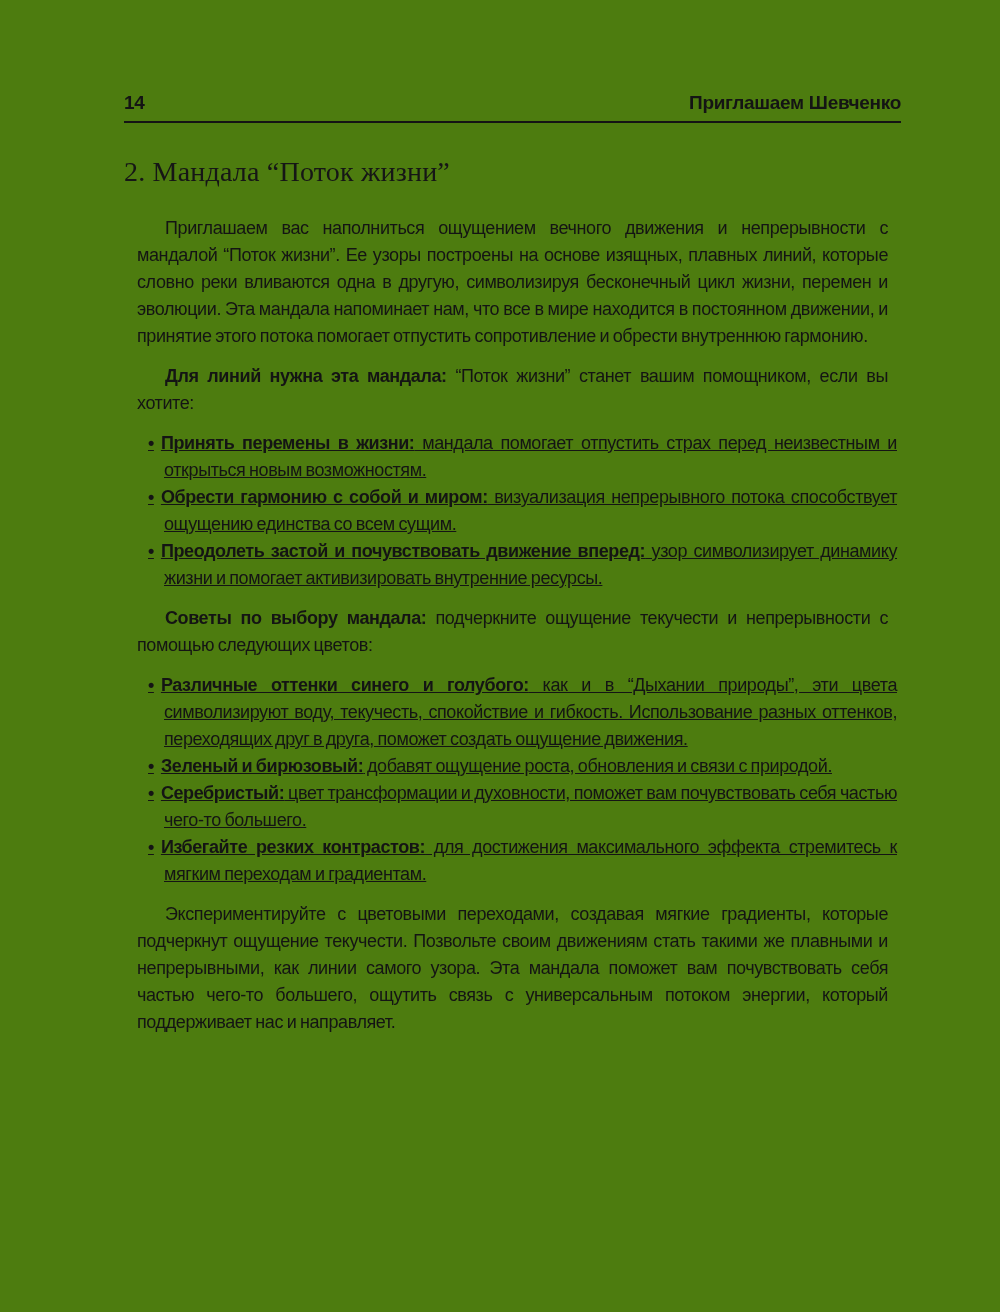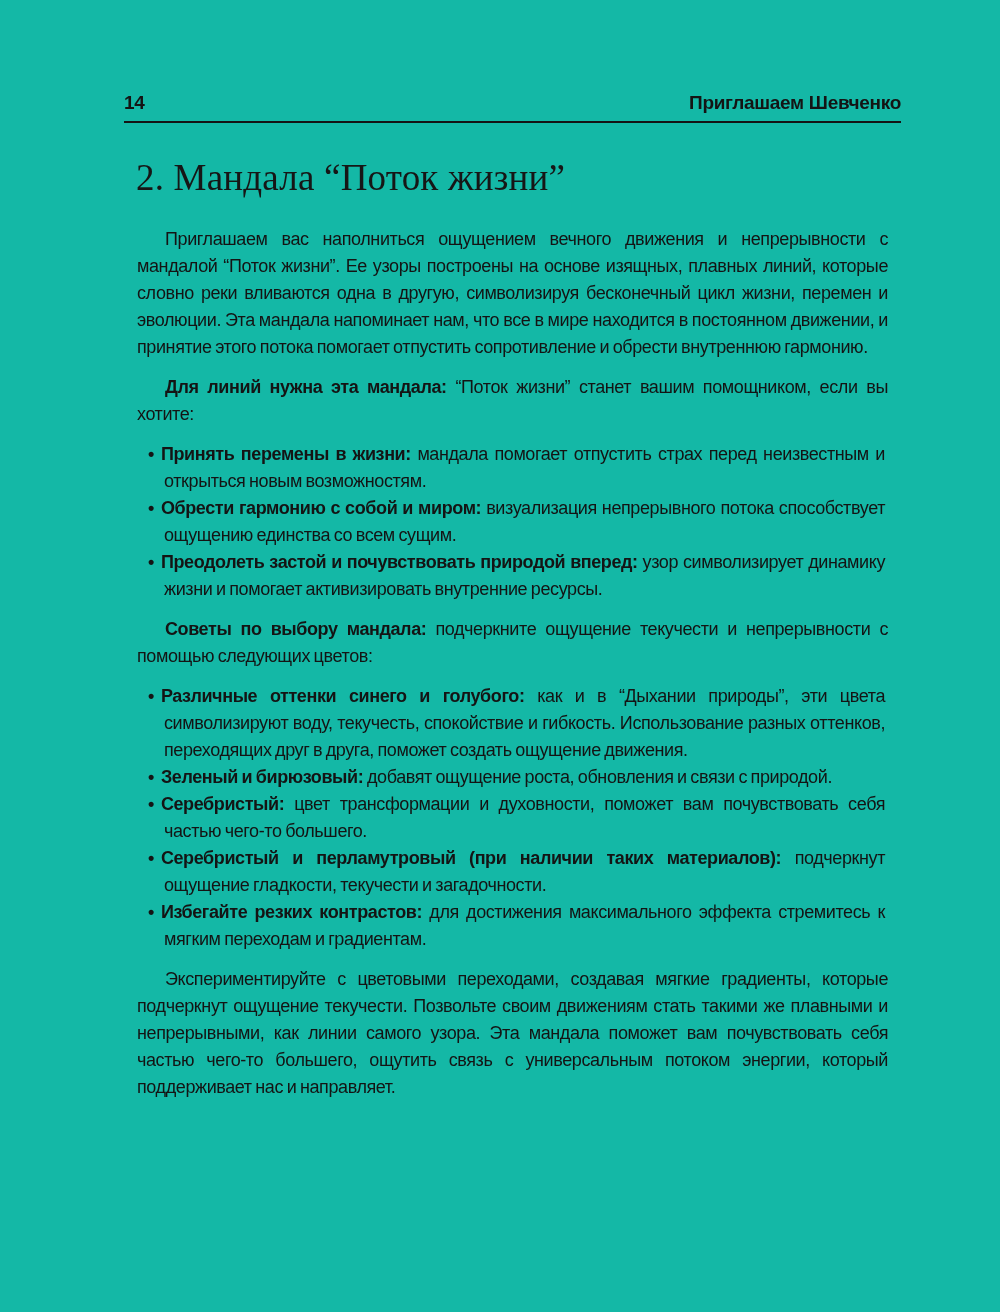--- a/index.html
+++ b/index.html
@@ -8,60 +8,61 @@
     width: 1000px;
     height: 1312px;
     background: #ffffff;
     overflow: hidden;
   }
   .page {
     box-sizing: border-box;
     width: 1000px;
     height: 1312px;
     padding: 92px 99px 40px 124px;
-    background: #14b8a6;
+    background: #4d7c0f;
     color: #141414;
     font-family: "Liberation Sans", sans-serif;
   }
   .page-header {
     display: flex;
     justify-content: space-between;
     align-items: flex-end;
     border-bottom: 2.5px solid #141414;
     padding-bottom: 7px;
     font-size: 19px;
     font-weight: bold;
     letter-spacing: -0.3px;
   }
   .chapter-title {
     font-family: "Liberation Serif", "DejaVu Serif", serif;
     font-weight: 500;
-    font-size: 37px;
+    font-size: 28px;
     letter-spacing: 0.2px;
-    margin: 33px 0 27px 12px;
+    margin: 33px 0 27px 0;
     color: #161616;
   }
   .body-text {
     font-size: 18px;
     line-height: 27px;
     letter-spacing: -0.4px;
     word-spacing: -1px;
     text-align: justify;
   }
   .para {
     margin: 13px;
     text-indent: 28px;
   }
   .para b, .bullet-item b {
     font-weight: bold;
   }
   ul.bullets {
     list-style: none;
-    margin: 0 16px 0 24px;
+    margin: 0 4px 0 24px;
     padding: 0;
+    text-decoration: underline;
   }
   .bullet-item {
     margin: 0;
     padding-left: 16px;
     text-indent: -16px;
     text-align: justify;
   }
   .marker {
     font-weight: bold;
     margin-right: 7px;
@@ -81,29 +82,28 @@
 
   <div class="body-text">
 
     <p class="para">Приглашаем вас наполниться ощущением вечного движения и непрерывности с мандалой “Поток жизни”. Ее узоры построены на основе изящных, плавных линий, которые словно реки вливаются одна в другую, символизируя бесконечный цикл жизни, перемен и эволюции. Эта мандала напоминает нам, что все в мире находится в постоянном движении, и принятие этого потока помогает отпустить сопротивление и обрести внутреннюю гармонию.</p>
 
     <p class="para"><b>Для линий нужна эта мандала:</b><span> “Поток жизни” станет вашим помощником, если вы хотите:</span></p>
 
     <ul class="bullets">
       <li class="bullet-item"><span class="marker">•</span><b>Принять перемены в жизни:</b><span> мандала помогает отпустить страх перед неизвестным и открыться новым возможностям.</span></li>
       <li class="bullet-item"><span class="marker">•</span><b>Обрести гармонию с собой и миром:</b><span> визуализация непрерывного потока способствует ощущению единства со всем сущим.</span></li>
-      <li class="bullet-item"><span class="marker">•</span><b>Преодолеть застой и почувствовать природой вперед:</b><span> узор символизирует динамику жизни и помогает активизировать внутренние ресурсы.</span></li>
+      <li class="bullet-item"><span class="marker">•</span><b>Преодолеть застой и почувствовать движение вперед:</b><span> узор символизирует динамику жизни и помогает активизировать внутренние ресурсы.</span></li>
     </ul>
 
     <p class="para"><b>Советы по выбору мандала:</b><span> подчеркните ощущение текучести и непрерывности с помощью следующих цветов:</span></p>
 
     <ul class="bullets">
       <li class="bullet-item"><span class="marker">•</span><b>Различные оттенки синего и голубого:</b><span> как и в “Дыхании природы”, эти цвета символизируют воду, текучесть, спокойствие и гибкость. Использование разных оттенков, переходящих друг в друга, поможет создать ощущение движения.</span></li>
       <li class="bullet-item"><span class="marker">•</span><b>Зеленый и бирюзовый:</b><span> добавят ощущение роста, обновления и связи с природой.</span></li>
       <li class="bullet-item"><span class="marker">•</span><b>Серебристый:</b><span> цвет трансформации и духовности, поможет вам почувствовать себя частью чего-то большего.</span></li>
-      <li class="bullet-item"><span class="marker">•</span><b>Серебристый и перламутровый (при наличии таких материалов):</b><span> подчеркнут ощущение гладкости, текучести и загадочности.</span></li>
       <li class="bullet-item"><span class="marker">•</span><b>Избегайте резких контрастов:</b><span> для достижения максимального эффекта стремитесь к мягким переходам и градиентам.</span></li>
     </ul>
 
     <p class="para">Экспериментируйте с цветовыми переходами, создавая мягкие градиенты, которые подчеркнут ощущение текучести. Позвольте своим движениям стать такими же плавными и непрерывными, как линии самого узора. Эта мандала поможет вам почувствовать себя частью чего-то большего, ощутить связь с универсальным потоком энергии, который поддерживает нас и направляет.</p>
 
   </div>
 </div>
 
 </body></html>

